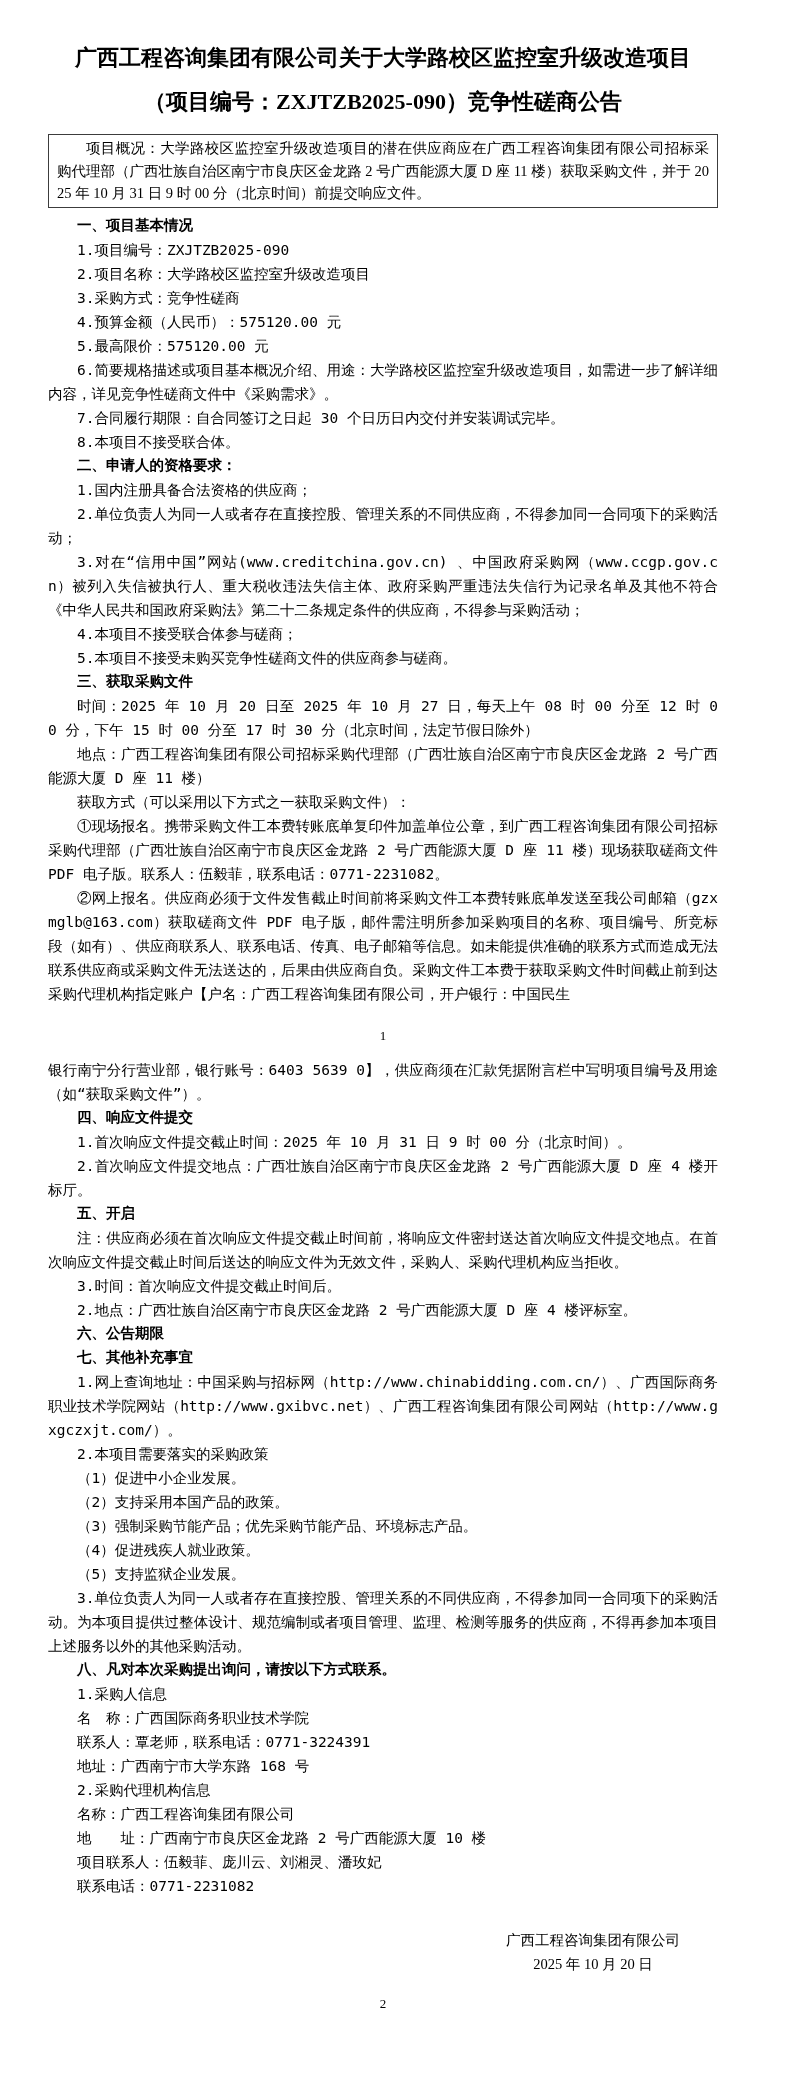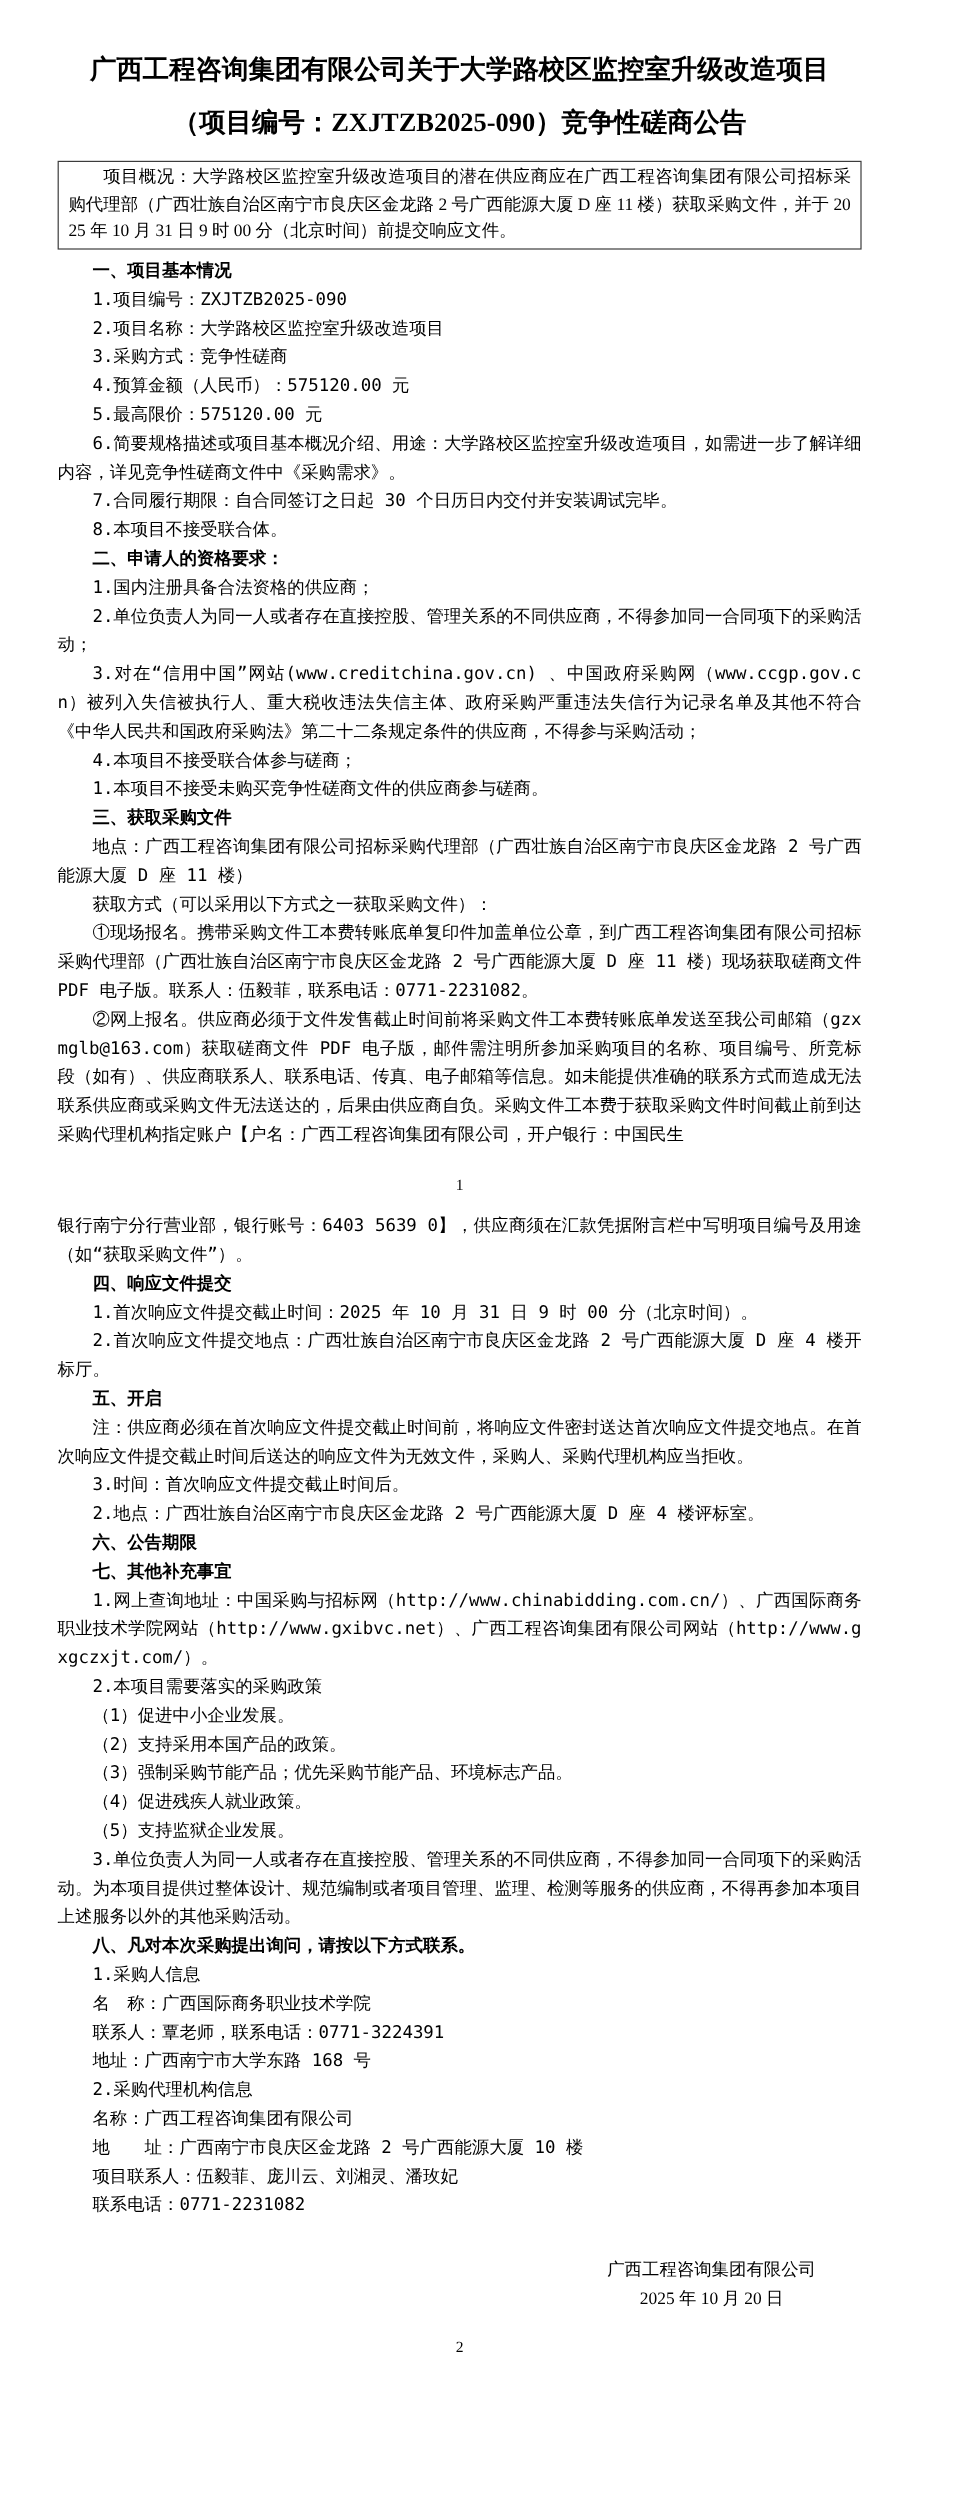--- a/index.html
+++ b/index.html
@@ -15,21 +15,21 @@
   .doc-title .tline{display:block;}
   .overview-box{
     border:1px solid #3c3c3c;padding:2px 8px;margin:0 0 6px 0;
     font-size:14.5px;line-height:22.5px;text-align:justify;
   }
   .overview-box p{margin:0;text-indent:2em;word-break:break-all;}
   .doc-body{font-size:14.5px;}
   .blk{margin:0;line-height:24px;text-align:justify;word-break:break-all;
        font-family:"DejaVu Sans Mono","Liberation Serif",serif;font-size:14.5px;}
   .para{text-indent:2em;}
-  .heading{text-indent:2em;font-weight:bold;font-family:Liberation Sans, sans-serif;}
+  .heading{text-indent:2em;font-weight:bold;font-family:Liberation Mono, monospace;}
   .cont{text-indent:0;}
   .pagenum{text-align:center;text-indent:0;font-size:13px;word-break:normal;
            margin:18px 0 10px 0;font-family:"Liberation Serif",serif;}
   .pagenum.last{margin:14px 0 0 0;}
   .u30{}
   .signature{
     margin:30px 38px 16px 0;display:flex;justify-content:flex-end;align-items:center;
   }
   .signature .sig-inner{text-align:center;font-size:14.5px;line-height:24px;}
   .sig-inner span{display:block;}
@@ -56,22 +56,23 @@
       <p class="blk para">4.预算金额（人民币）：575120.00 元</p>
       <p class="blk para">5.最高限价：575120.00 元</p>
       <p class="blk para">6.简要规格描述或项目基本概况介绍、用途：大学路校区监控室升级改造项目，如需进一步了解详细内容，详见竞争性磋商文件中《采购需求》。</p>
       <p class="blk para"><span>7.合同履行期限：自合同签订之日起 </span><span class="u30">30</span><span> 个日历日内交付并安装调试完毕。</span></p>
       <p class="blk para">8.本项目不接受联合体。</p>
       <p class="blk heading">二、申请人的资格要求：</p>
       <p class="blk para">1.国内注册具备合法资格的供应商；</p>
       <p class="blk para">2.单位负责人为同一人或者存在直接控股、管理关系的不同供应商，不得参加同一合同项下的采购活动；</p>
       <p class="blk para">3.对在“信用中国”网站(www.creditchina.gov.cn) 、中国政府采购网（www.ccgp.gov.cn）被列入失信被执行人、重大税收违法失信主体、政府采购严重违法失信行为记录名单及其他不符合《中华人民共和国政府采购法》第二十二条规定条件的供应商，不得参与采购活动；</p>
       <p class="blk para">4.本项目不接受联合体参与磋商；</p>
-      <p class="blk para">1.本项目不接受未购买竞争性磋商文件的供应商参与磋商。</p>
+      <p class="blk para">5.本项目不接受未购买竞争性磋商文件的供应商参与磋商。</p>
       <p class="blk heading">三、获取采购文件</p>
+      <p class="blk para">时间：2025 年 10 月 20 日至 2025 年 10 月 27 日，每天上午 08 时 00 分至 12 时 00 分，下午 15 时 00 分至 17 时 30 分（北京时间，法定节假日除外）</p>
       <p class="blk para">地点：广西工程咨询集团有限公司招标采购代理部（广西壮族自治区南宁市良庆区金龙路 2 号广西能源大厦 D 座 11 楼）</p>
       <p class="blk para">获取方式（可以采用以下方式之一获取采购文件）：</p>
       <p class="blk para">①现场报名。携带采购文件工本费转账底单复印件加盖单位公章，到广西工程咨询集团有限公司招标采购代理部（广西壮族自治区南宁市良庆区金龙路 2 号广西能源大厦 D 座 11 楼）现场获取磋商文件 PDF 电子版。联系人：伍毅菲，联系电话：0771-2231082。</p>
       <p class="blk para">②网上报名。供应商必须于文件发售截止时间前将采购文件工本费转账底单发送至我公司邮箱（gzxmglb@163.com）获取磋商文件 PDF 电子版，邮件需注明所参加采购项目的名称、项目编号、所竞标段（如有）、供应商联系人、联系电话、传真、电子邮箱等信息。如未能提供准确的联系方式而造成无法联系供应商或采购文件无法送达的，后果由供应商自负。采购文件工本费于获取采购文件时间截止前到达采购代理机构指定账户【户名：广西工程咨询集团有限公司，开户银行：中国民生</p>
       <p class="blk pagenum">1</p>
       <p class="blk cont">银行南宁分行营业部，银行账号：6403 5639 0】，供应商须在汇款凭据附言栏中写明项目编号及用途（如“获取采购文件”）。</p>
       <p class="blk heading">四、响应文件提交</p>
       <p class="blk para">1.首次响应文件提交截止时间：2025 年 10 月 31 日 9 时 00 分（北京时间）。</p>
       <p class="blk para">2.首次响应文件提交地点：广西壮族自治区南宁市良庆区金龙路 2 号广西能源大厦 D 座 4 楼开标厅。</p>
       <p class="blk heading">五、开启</p>

